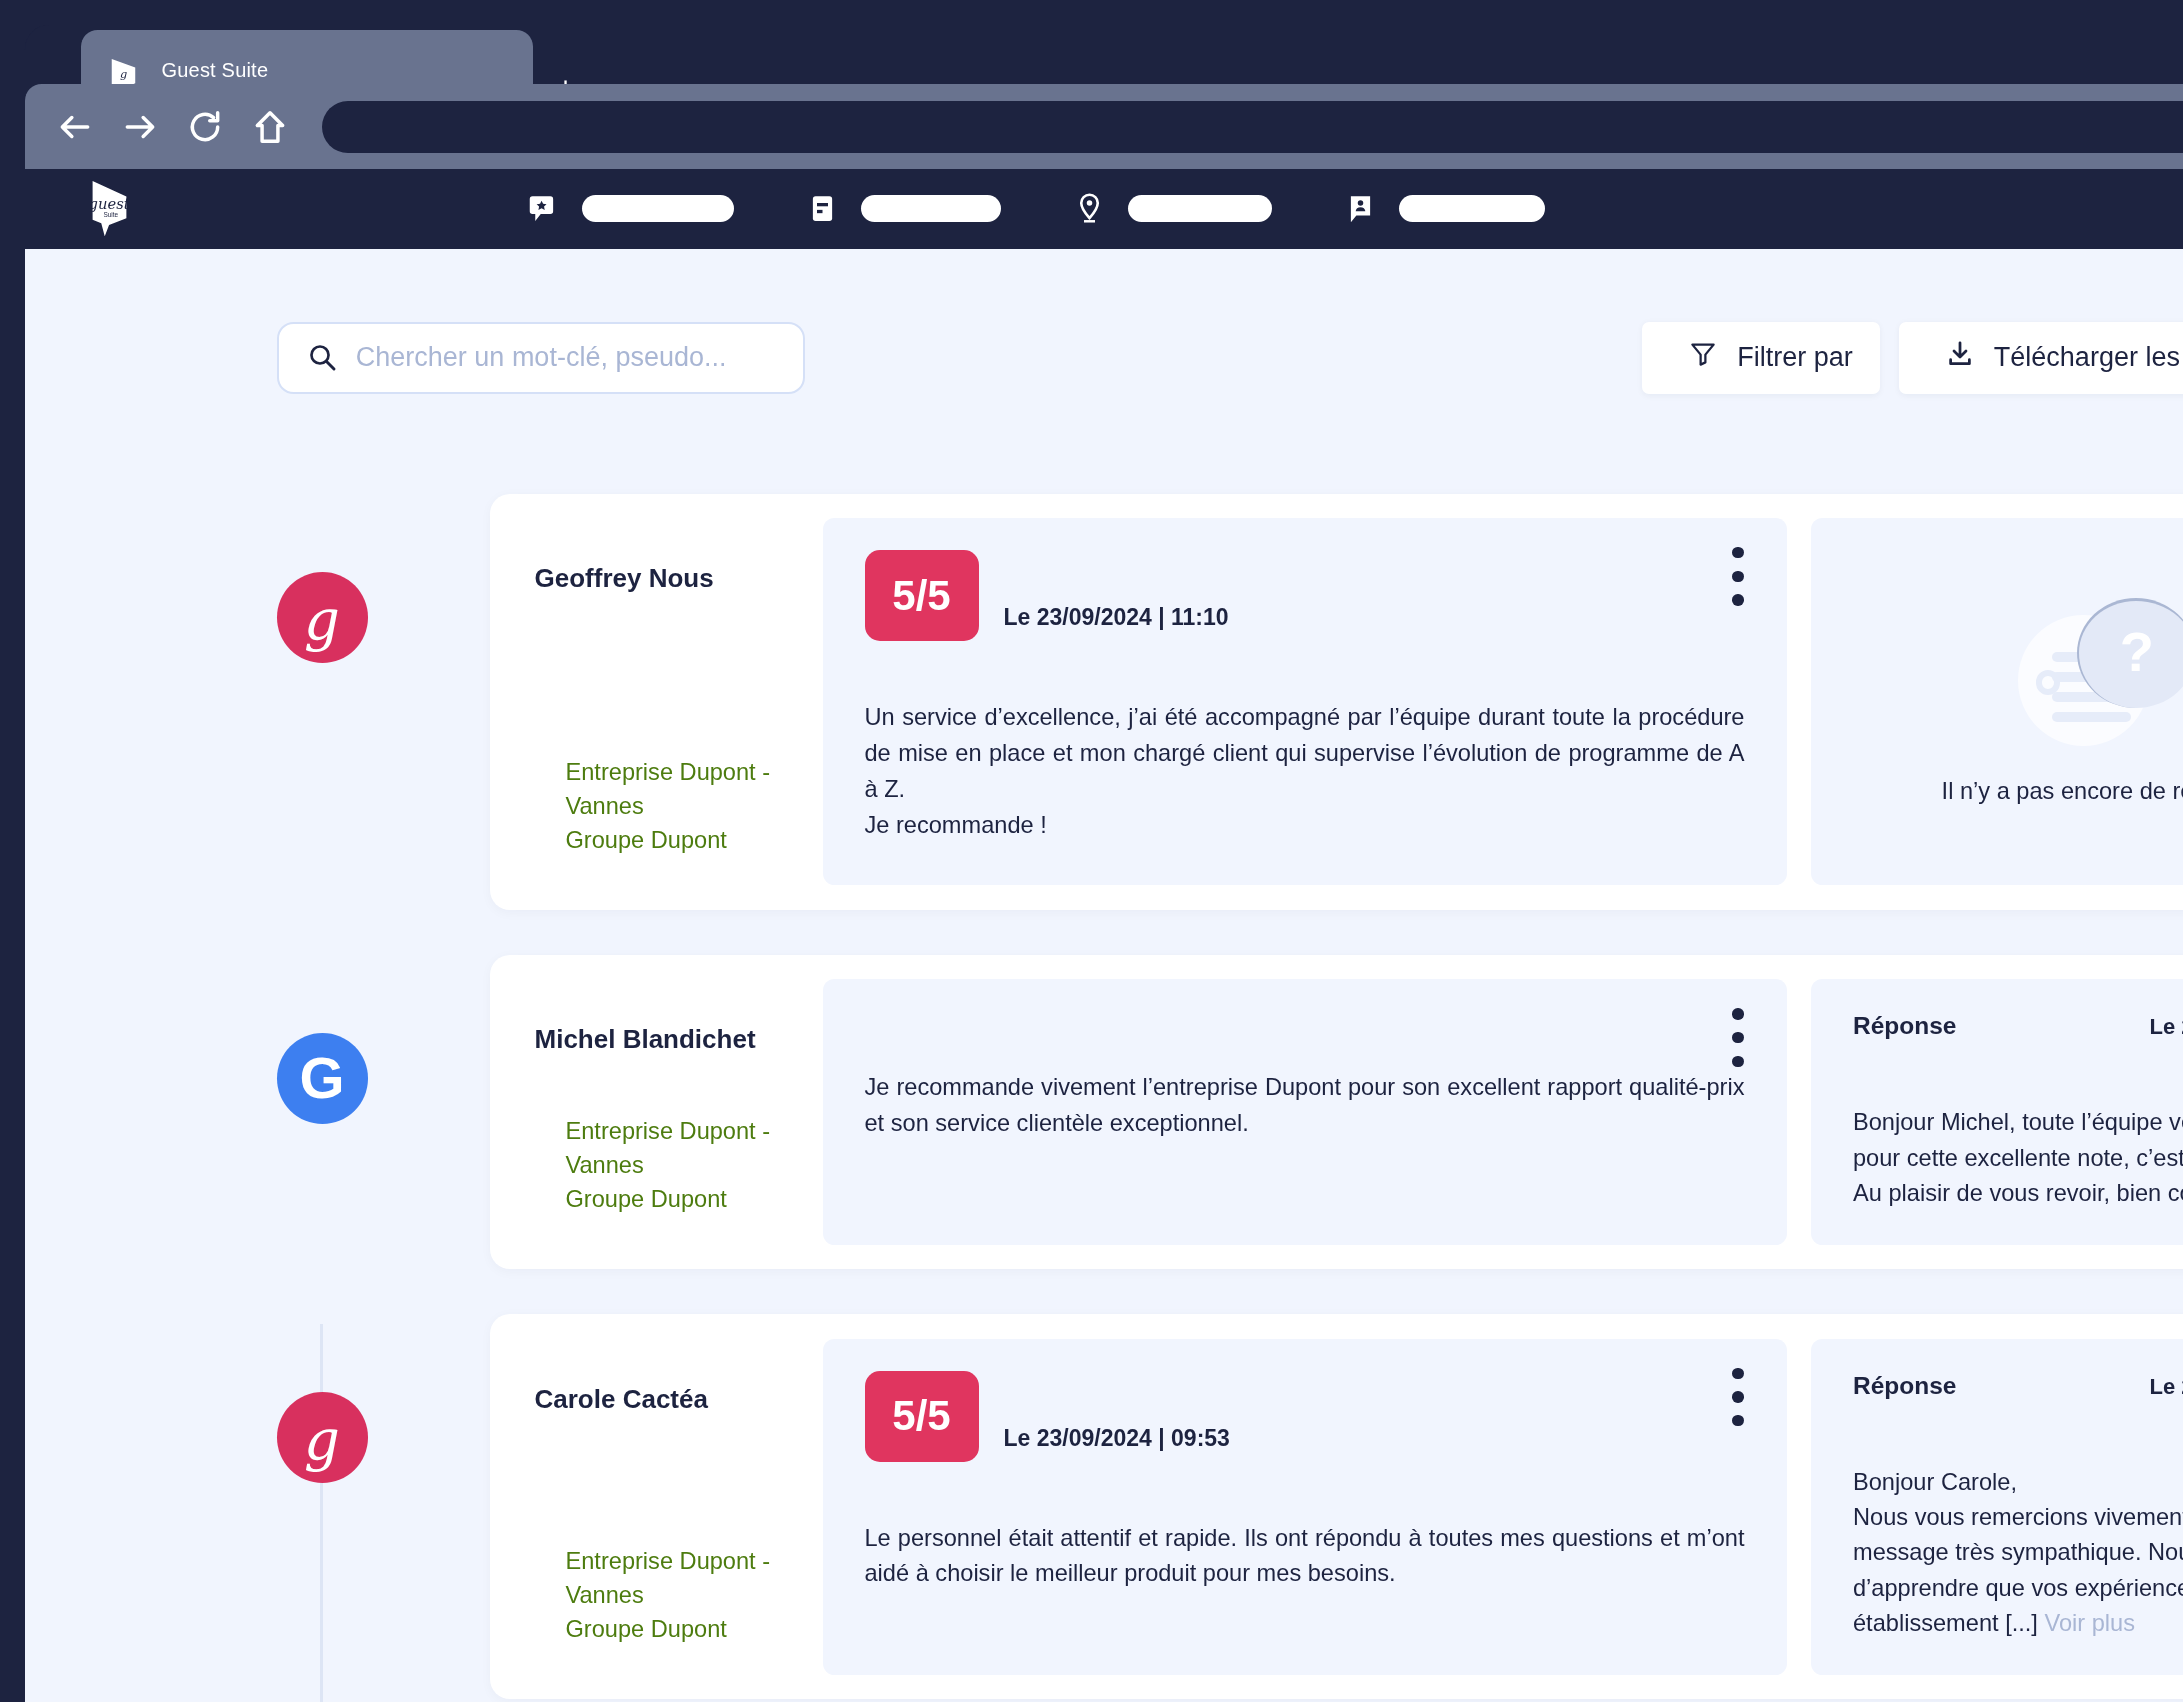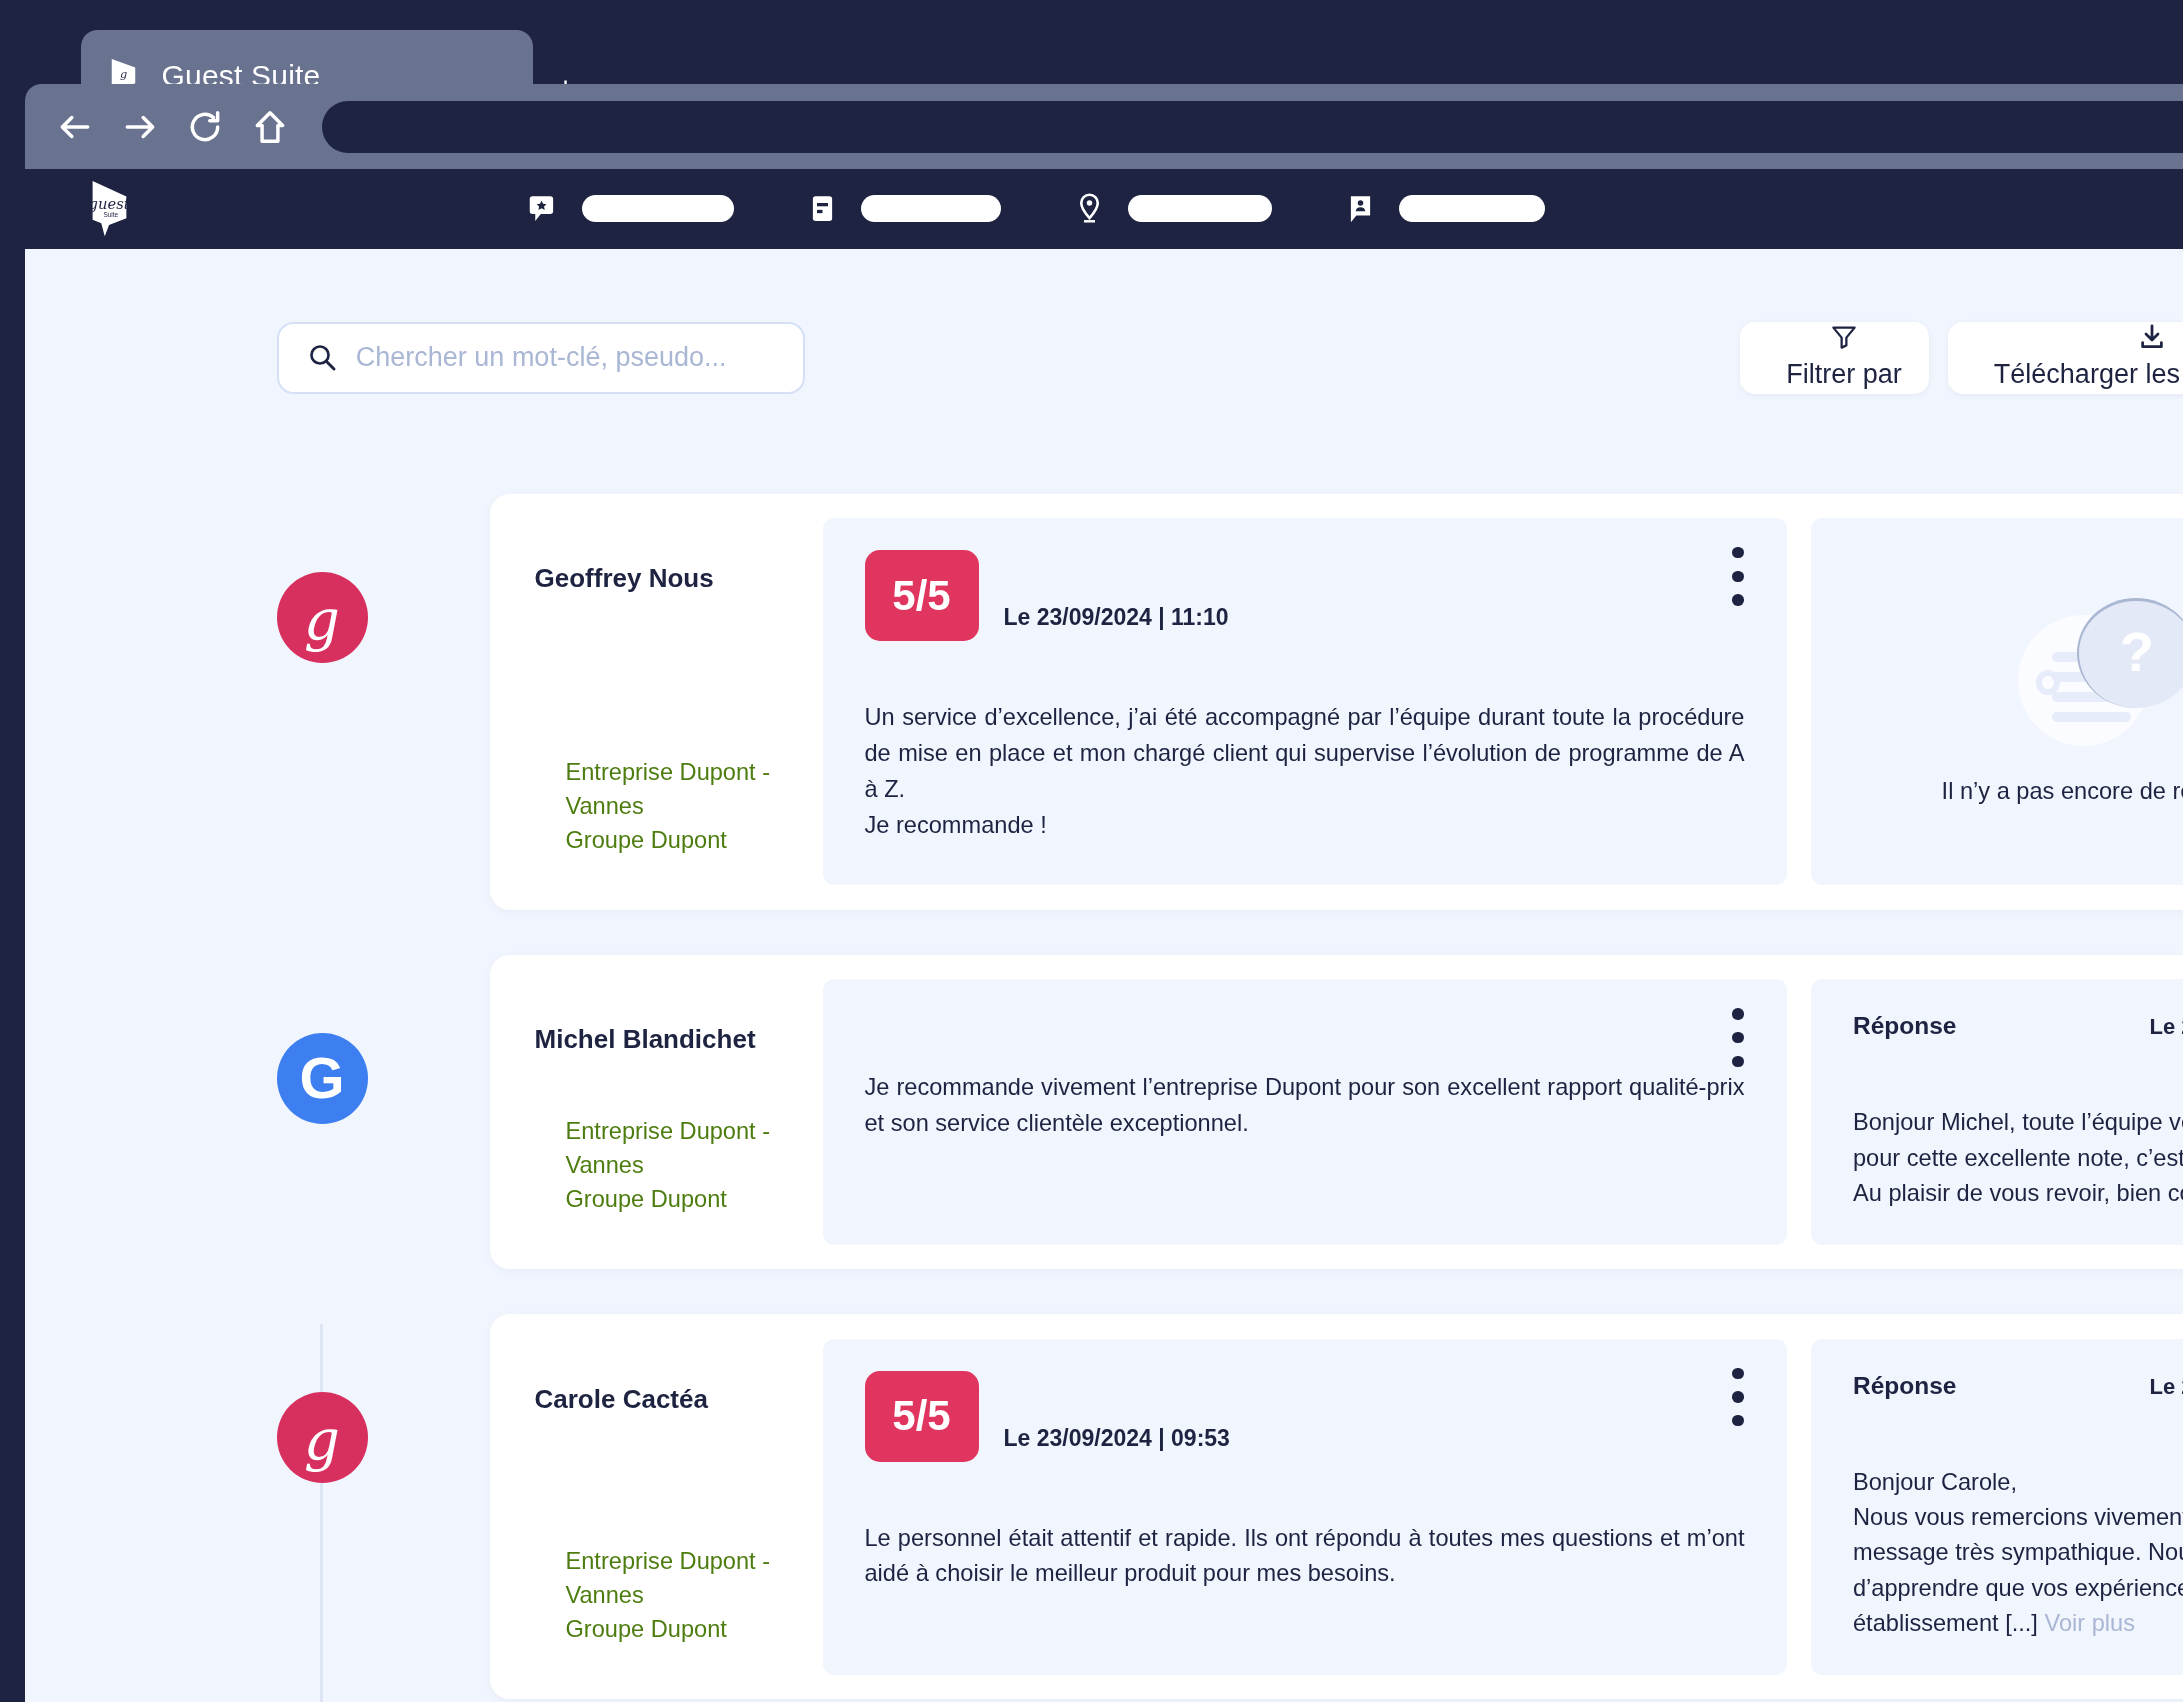--- a/index.html
+++ b/index.html
@@ -33,21 +33,21 @@
     border-radius: 16.6px 16.6px 0 0;
     display: flex; align-items: flex-start; padding-top: 34px;
   }
   .tab-fav {
     margin-left: 29px; width: 27px; height: 38px; flex: none;
     position: relative; top: -6.1px;
   }
   .tab-title {
     margin-left: 25px;
     color: #ffffff;
-    font-size: 30px;
+    font-size: 20px;
     letter-spacing: 0.2px;
     white-space: nowrap;
     position: relative; top: -4.4px;
   }
   .tab-close {
     position: absolute; left: 402px; top: 48px;
     color: #ffffff; font-size: 27px; line-height: 1;
     font-family: "Liberation Sans", sans-serif;
   }
   .newtab {
@@ -112,27 +112,26 @@
   .search-box svg { width: 32px; height: 32px; flex: none; }
   .search-box input {
     border: none; outline: none; background: transparent;
     margin-left: 18.3px; font-size: 27px; color: #2d3350;
     font-family: Liberation Sans, sans-serif; width: 100%;
   }
   .search-box input::placeholder { color: #a9b6d4; }
 
   .topbar-actions { margin-left: auto; display: flex; align-items: center; }
   .btn {
-    background: #ffffff; border: none; border-radius: 15px;
+    background: #ffffff; border: none; border-radius: 7px;
     height: 72px; display: flex; align-items: center;
     padding: 0 27px; cursor: pointer;
     font-size: 27px; color: #1d2340;
     font-family: "Liberation Sans", sans-serif;
     box-shadow: 0 1.7px 6.1px rgba(29,35,64,0.05);
-    flex-direction: column;
   }
   .btn svg { width: 30px; height: 30px; flex: none; }
   .btn span { margin-left: 19px; white-space: nowrap; }
   .btn + .btn { margin-left: 19px; }
 
   
   .stream { position: relative; margin-top: 100px; padding-left: 0; }
   .timeline-line {
     position: absolute; left: 295px; top: 830px;
     width: 3.9px; height: 463px; background: #dde5f5;

